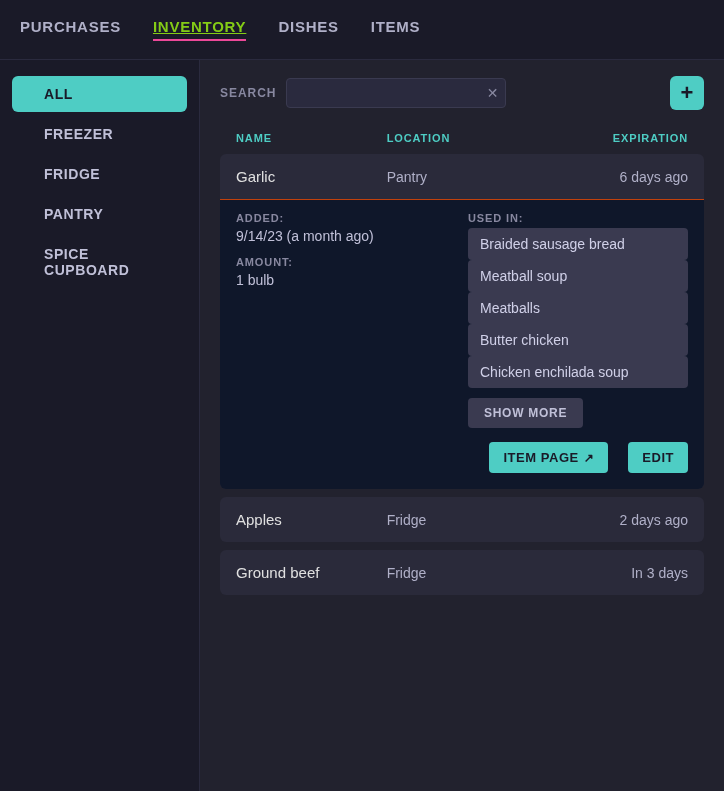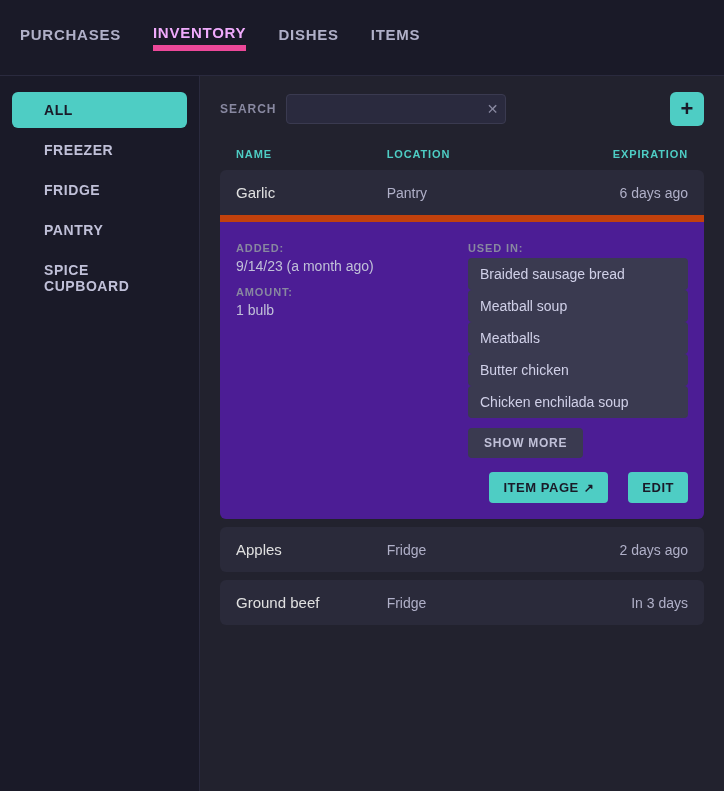--- a/index.html
+++ b/index.html
@@ -11,37 +11,38 @@
       min-height: 791px;
       overflow-x: hidden;
     }
 
     
     .top-nav {
       display: flex;
       align-items: center;
       padding: 0 20px;
       background-color: #1a1a28;
-      height: 76px;
+      height: 60px;
       gap: 32px;
       border-bottom: 1px solid #2a2a3e;
     }
     .nav-item {
       font-size: 15px;
       font-weight: 700;
       letter-spacing: 0.05em;
       color: #b0b0c8;
       cursor: pointer;
       padding-bottom: 4px;
       border-bottom: 2px solid transparent;
       text-transform: uppercase;
     }
     .nav-item.active {
-      color: #f0abfc;
-      border-bottom: 6px solid #ec4899;
+      color: #84cc16;
+      border-bottom: 2px solid #ec4899;
+      text-decoration: underline;
     }
 
     
     .main-layout {
       display: flex;
       height: calc(791px - 60px);
     }
 
     
     .sidebar {
@@ -172,23 +173,23 @@
       color: #b0b0c8;
     }
     .row-expiration {
       font-size: 14px;
       color: #b0b0c8;
       text-align: right;
     }
 
     
     .row-expanded {
-      padding: 20px 16px 16px 16px;
-      background-color: #4c1d95;
-      border-top: 7px solid #c2410c;
+      padding: 12px 16px 16px 16px;
+      background-color: #0f172a;
+      border-top: 1px solid #c2410c;
     }
     .expanded-grid {
       display: grid;
       grid-template-columns: 1fr 1fr;
       gap: 12px;
     }
     .expanded-left {}
     .expanded-right {}
     .meta-label {
       font-size: 11px;

